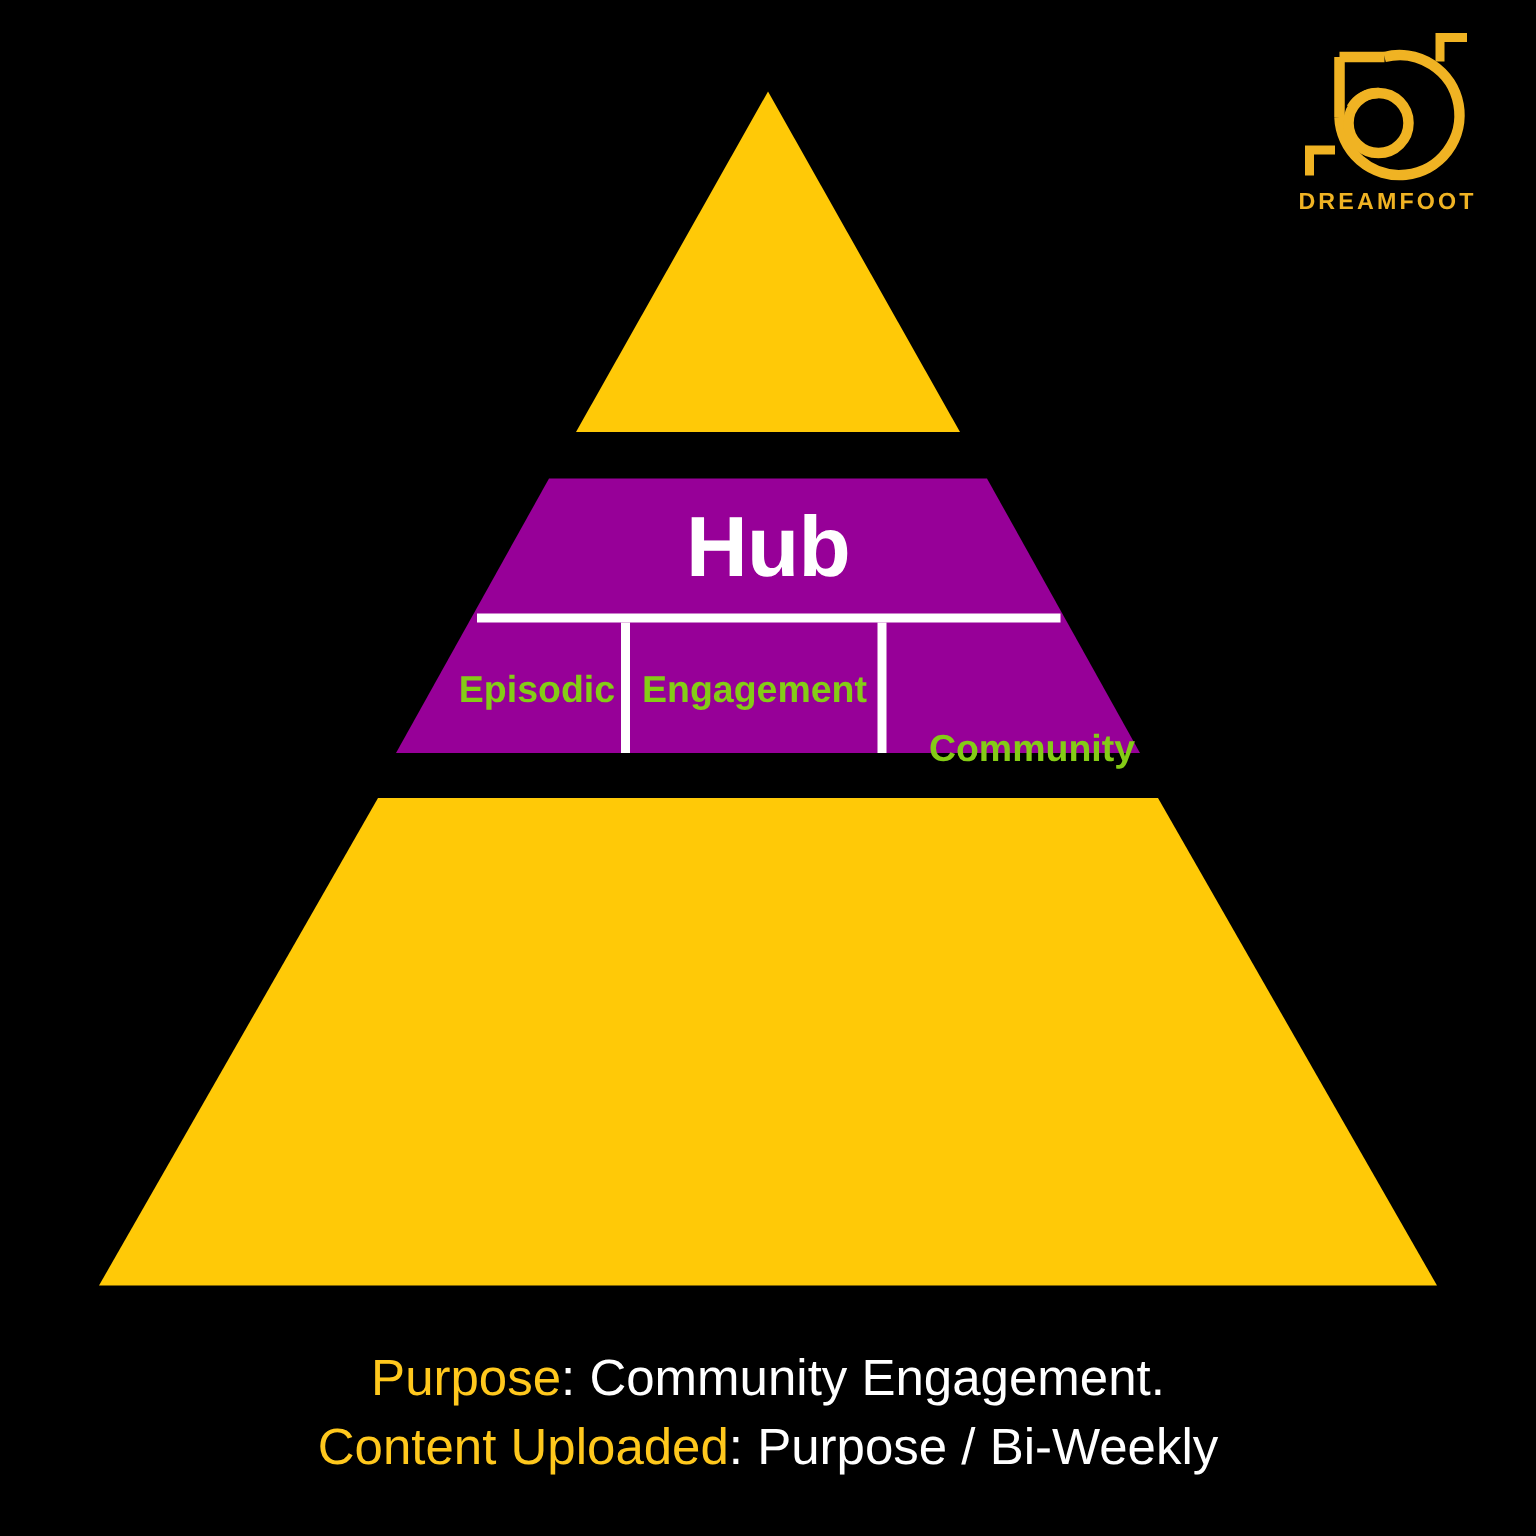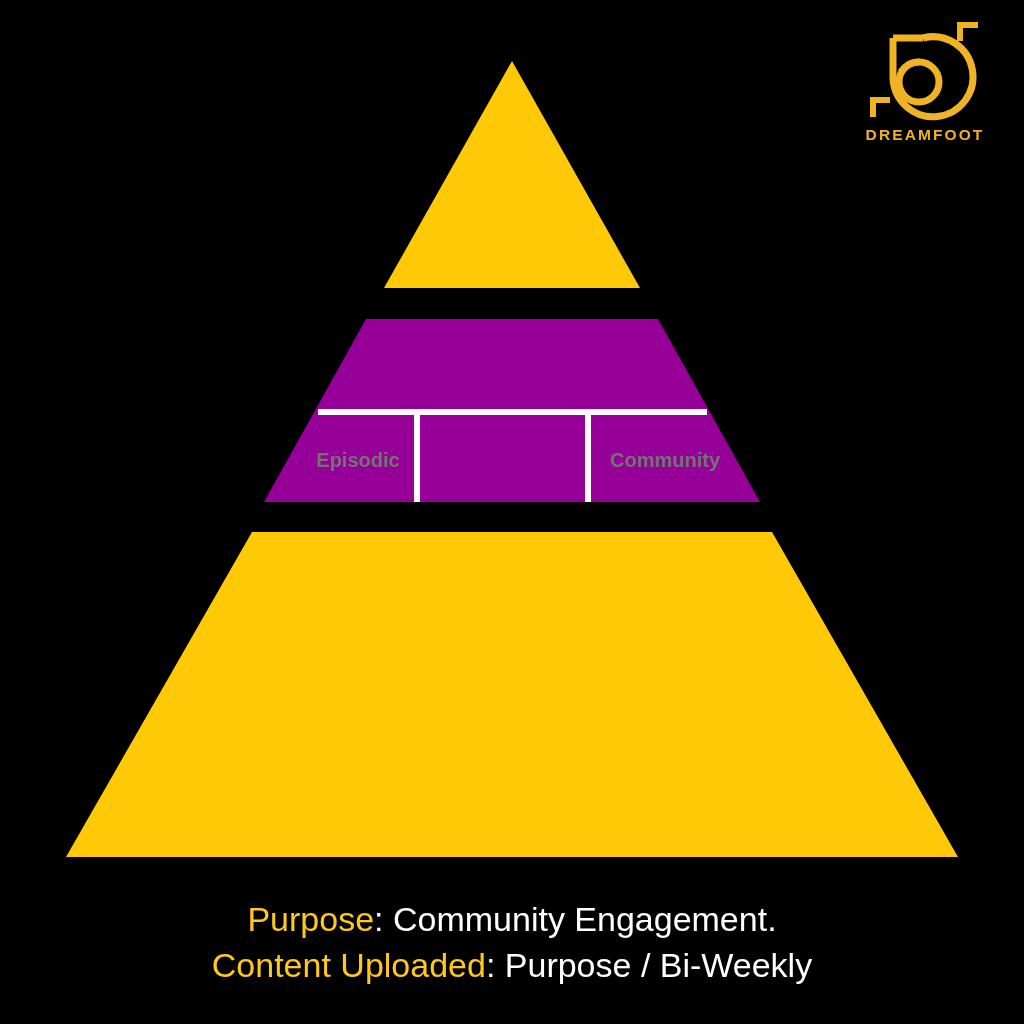--- a/index.html
+++ b/index.html
@@ -67,30 +67,30 @@
     color: #FFFFFF;
     font-size: 57px;
     font-weight: bold;
     line-height: 62px;
     letter-spacing: -0.5px;
     white-space: nowrap;
   }
   .pillar-label {
     position: absolute;
     top: 443px;
-    color: #737373;
-    font-size: 20px;
+    color: #84cc16;
+    font-size: 25px;
     font-weight: bold;
     line-height: 34px;
     text-align: center;
     white-space: nowrap;
   }
   #pillar-0 { left: 300px; width: 116px; }
   #pillar-1 { left: 419px; width: 168px; }
-  #pillar-2 { left: 591px; width: 148px; }
+  #pillar-2 { left: 614px; width: 148px; margin-top: 39px; }
 
   
   #caption {
     position: absolute;
     left: 0;
     top: 896px;
     width: 1024px;
     text-align: center;
   }
   .caption-line {
@@ -140,22 +140,24 @@
     <polygon points="366,319 658,319 760,502 264,502" fill="#970098"></polygon>
 
     <rect x="318" y="409" width="389" height="6" fill="#FFFFFF"></rect>
 
     <rect x="414" y="415" width="6" height="87" fill="#FFFFFF"></rect>
     <rect x="585" y="415" width="6" height="87" fill="#FFFFFF"></rect>
 
     <polygon points="252,532 772,532 958,857 66,857" fill="#FFC907"></polygon>
   </svg>
 
+  <div id="hub-title">Hub</div>
 
   <div class="pillar-label" id="pillar-0">Episodic</div>
+  <div class="pillar-label" id="pillar-1">Engagement</div>
   <div class="pillar-label" id="pillar-2">Community</div>
 
   <div id="caption">
     <div class="caption-line">
       <span class="caption-key">Purpose</span><span class="caption-sep">:</span>
       <span class="caption-val">Community Engagement.</span>
     </div>
     <div class="caption-line">
       <span class="caption-key">Content Uploaded</span><span class="caption-sep">:</span>
       <span class="caption-val">Purpose / Bi-Weekly</span>

